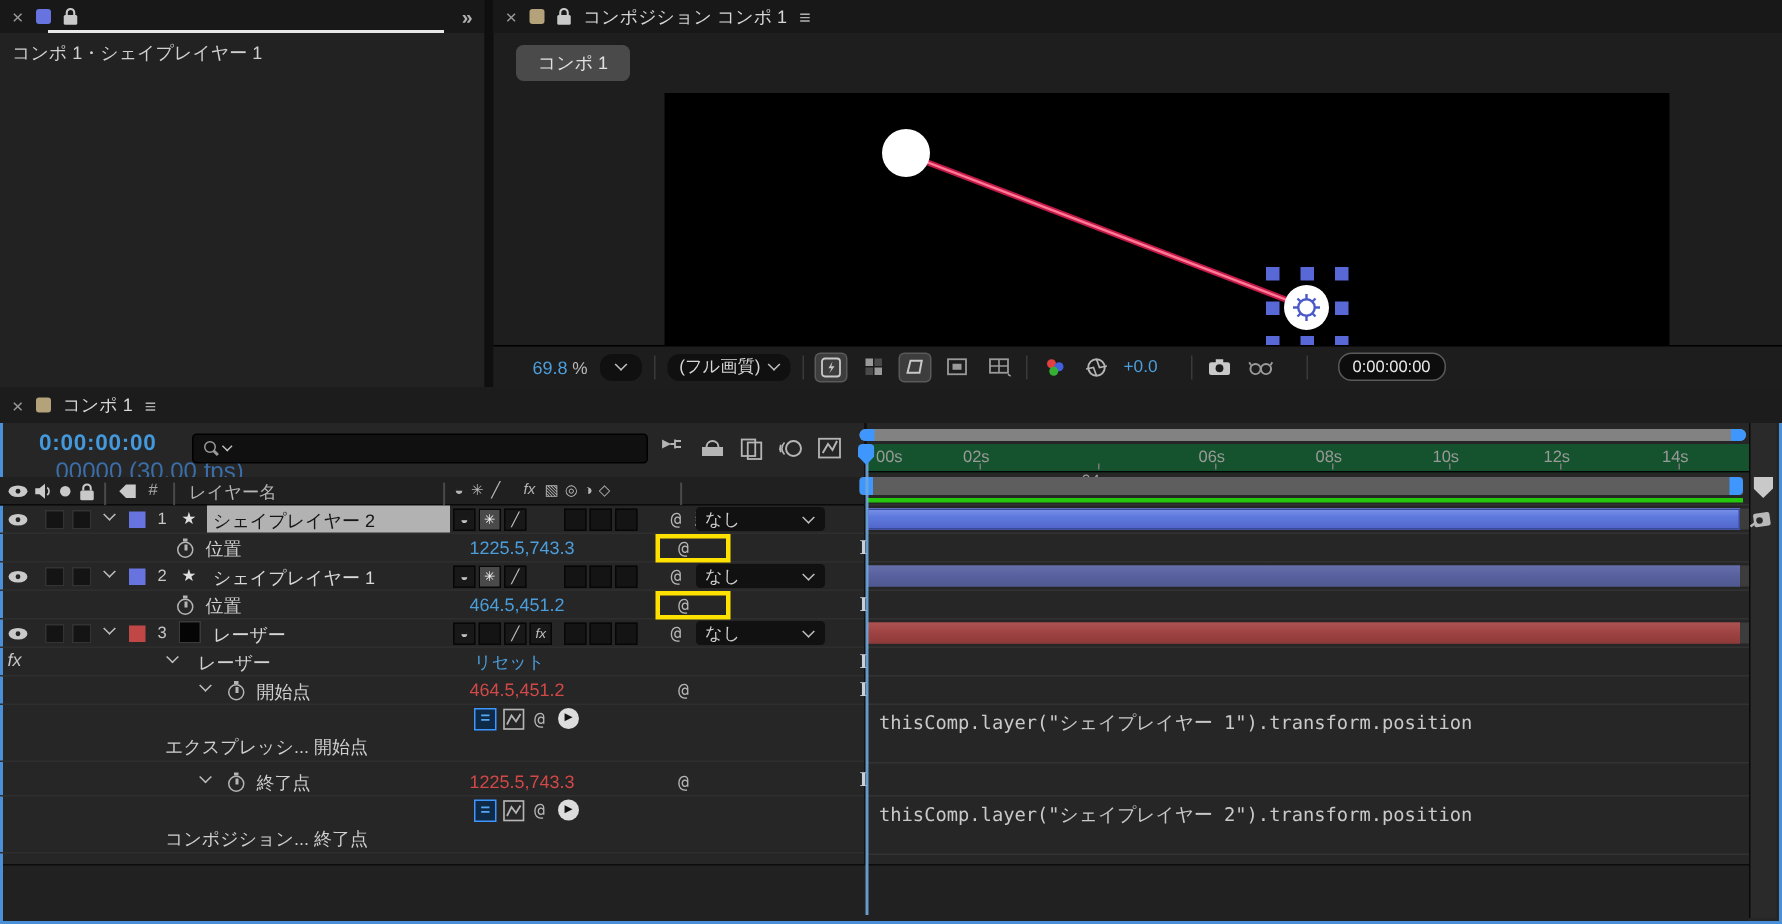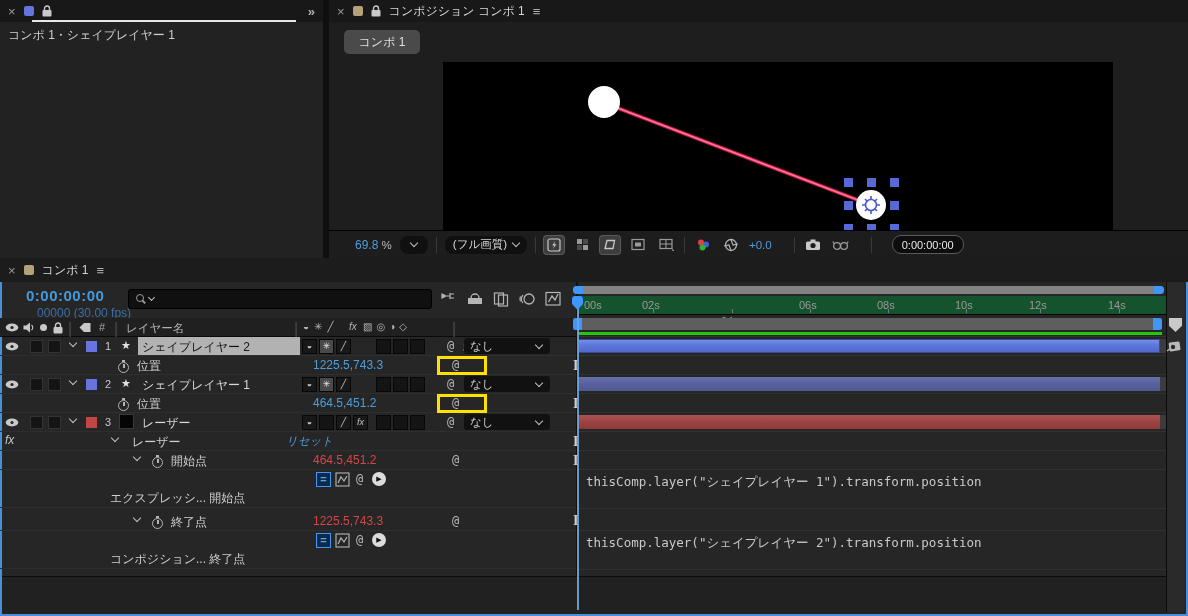--- a/index.html
+++ b/index.html
@@ -194,21 +194,21 @@
 <section class="abs" id="tl-panel" style="left:0;top:258px;width:1188px;height:358px;background:#262626;box-shadow:inset 0 0 0 2px #4a90d9;">
 
   <div class="tabbar" style="height:24px;background:#1c1c1c;">
     <span class="tab-x">×</span>
     <span class="sq sq-tan"></span>
     <span class="tab-title">コンポ 1</span>
     <span class="menu-glyph">≡</span>
   </div>
 
   <div class="abs" style="left:26px;top:29px;font-size:15px;font-weight:bold;color:#4499dd;letter-spacing:0.5px;">0:00:00:00</div>
-  <div class="abs" style="left:6px;top:48px;font-size:12px;color:#3b6ea8;padding-left:31px;">00000 (30.00 fps)</div>
+  <div class="abs" style="left:6px;top:48px;font-size:16px;color:#3b6ea8;padding-left:31px;">00000 (30.00 fps)</div>
 
   <div class="abs" style="left:128px;top:31px;width:304px;height:20px;background:#101010;border:1px solid #000;border-radius:3px;">
     <span class="abs" style="left:7px;top:4px;width:8px;height:8px;border:1.4px solid #9a9a9a;border-radius:50%;"></span>
     <span class="abs" style="left:13px;top:11px;width:4px;height:1.5px;background:#9a9a9a;transform:rotate(45deg);"></span>
     <span class="chv chv-sm abs" style="left:20px;top:8px;"></span>
   </div>
 
   <div class="abs" style="left:441px;top:33px;display:flex;gap:9px;">
     <svg width="17" height="16" viewBox="0 0 17 16">
       <path d="M1 3l4 2-4 2z M6 5h3 M9 2v6 M9 3h4M9 7h4" stroke="#b5b5b5" stroke-width="1.2" fill="#b5b5b5"></path>
@@ -342,21 +342,21 @@
     <span class="swbox empty-dark" style="left:393px;"></span>
     <span class="swbox empty-dark" style="left:410px;"></span>
     <span class="abs whip" style="left:447px;top:2px;">@</span>
     <span class="dropdown" style="left:464px;"><span>なし</span><span class="chv"></span></span>
   </div>
 
   <div class="row" style="top:174px;">
     <span class="abs" style="left:5px;top:1px;font-style:italic;font-size:12px;color:#c5c5c5;">fx</span>
     <span class="chv abs" style="left:112px;top:6px;"></span>
     <span class="abs prop-label" style="left:132px;top:2px;">レーザー</span>
-    <span class="abs" style="left:286px;top:2px;font-size:11.5px;color:#4b9edc;font-style:italic;">リセット</span>
+    <span class="abs" style="left:316px;top:2px;font-size:11.5px;color:#4b9edc;">リセット</span>
   </div>
 
   <div class="row" style="top:193px;">
     <span class="chv abs" style="left:134px;top:6px;"></span>
     <span class="stopwatch abs" style="left:152px;top:3px;"></span>
     <span class="abs prop-label" style="left:171px;top:2px;">開始点</span>
     <span class="abs val-red" style="left:313px;top:2px;">464.5,451.2</span>
     <span class="abs whip" style="left:452px;top:2px;">@</span>
   </div>
 

